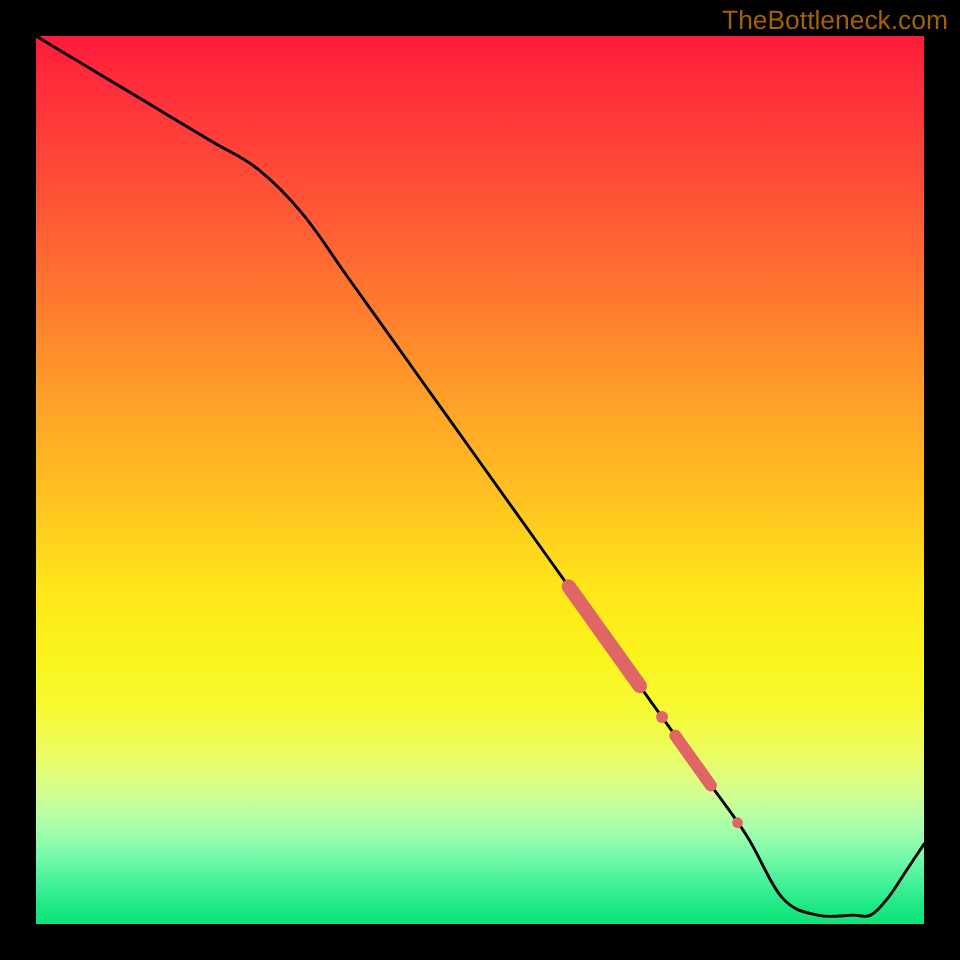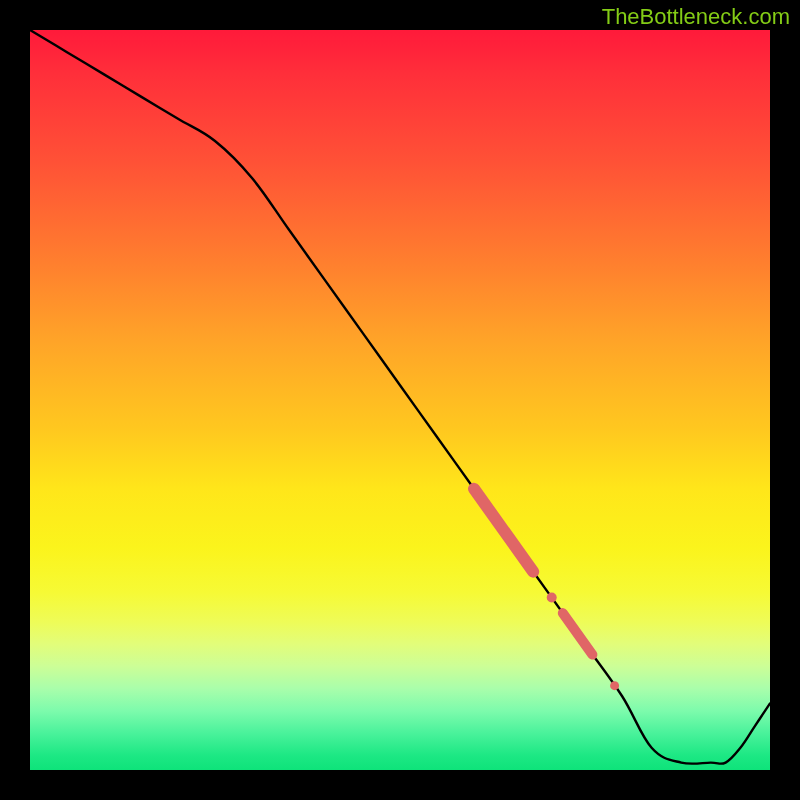--- a/index.html
+++ b/index.html
@@ -9,21 +9,21 @@
     width: 800px;
     height: 800px;
     background: #000;
   }
   .watermark {
     position: absolute;
     top: 4px;
     right: 10px;
     font-family: Arial, Helvetica, sans-serif;
     font-size: 22px;
-    color: #84cc16;
+    color: #a16207;
     z-index: 10;
     user-select: none;
   }
   .plot {
     position: absolute;
     left: 30px;
     top: 30px;
     width: 740px;
     height: 740px;
     background: linear-gradient(to bottom,

